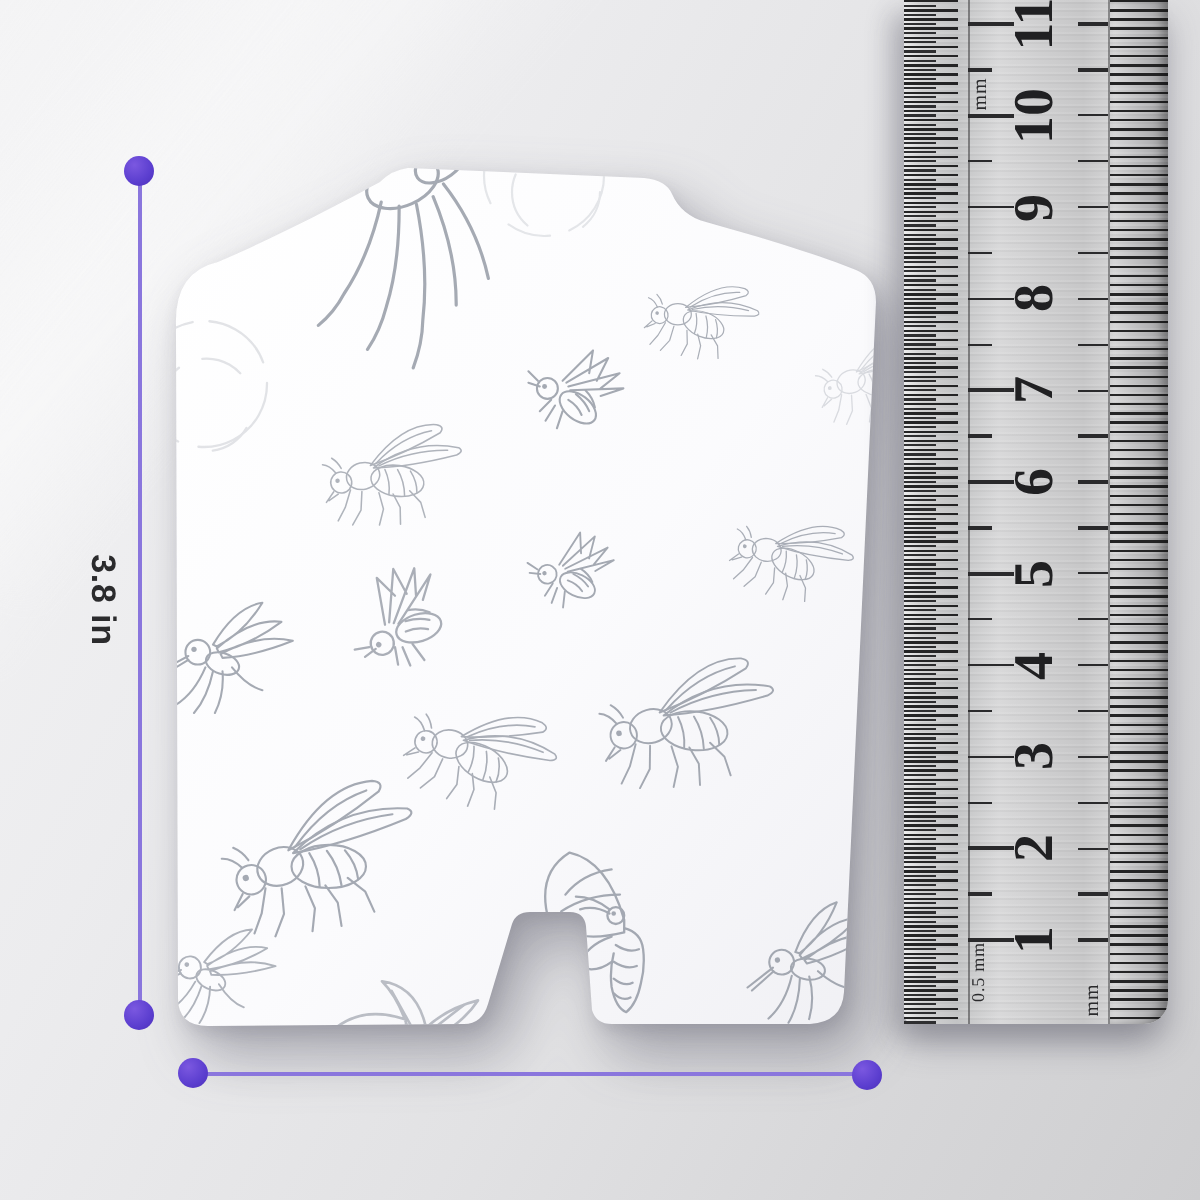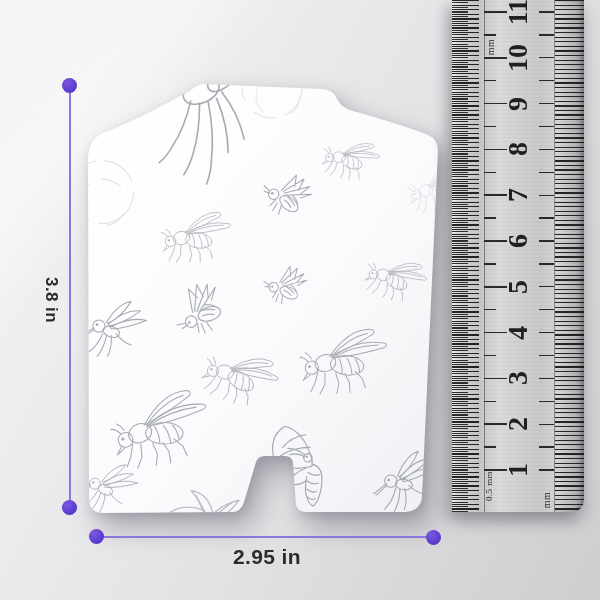--- a/index.html
+++ b/index.html
@@ -179,21 +179,20 @@
   </svg>
 
   <div class="dim-line v"></div>
   <div class="dim-dot" style="left:62px;top:78px;"></div>
   <div class="dim-dot" style="left:62px;top:500px;"></div>
   <div class="dim-label v">3.8 in</div>
 
   <div class="dim-line h"></div>
   <div class="dim-dot" style="left:89px;top:529px;"></div>
   <div class="dim-dot" style="left:426px;top:530px;"></div>
-  <div class="dim-label h">2.95 in</div>
 
   <div class="ruler">
     <div class="band-left"></div>
     <div class="band-right"></div>
     <div id="rulerTicks">
         <div class="tick tick-cm" style="top: 469.2px;"></div>
         <div class="tick tick-half" style="top: 446.4px;"></div>
         <div class="ruler-num" style="top: 450px;">1</div>
         <div class="tick tick-cm" style="top: 423.4px;"></div>
         <div class="tick tick-half" style="top: 400.6px;"></div>

